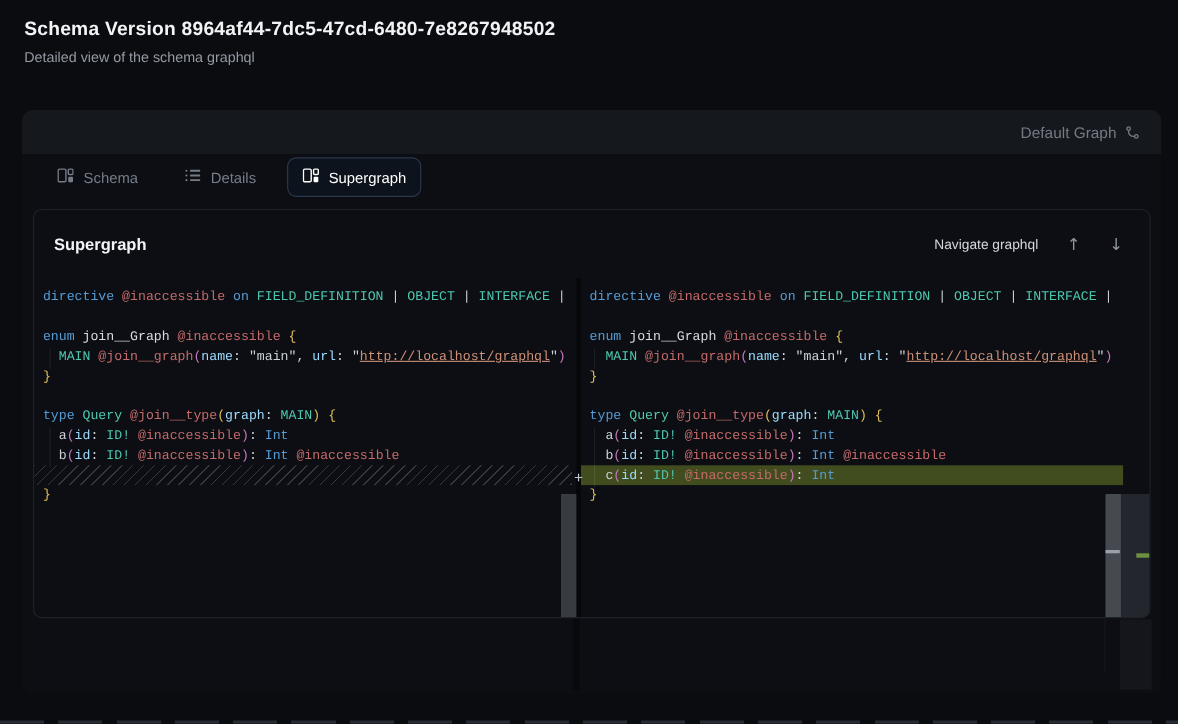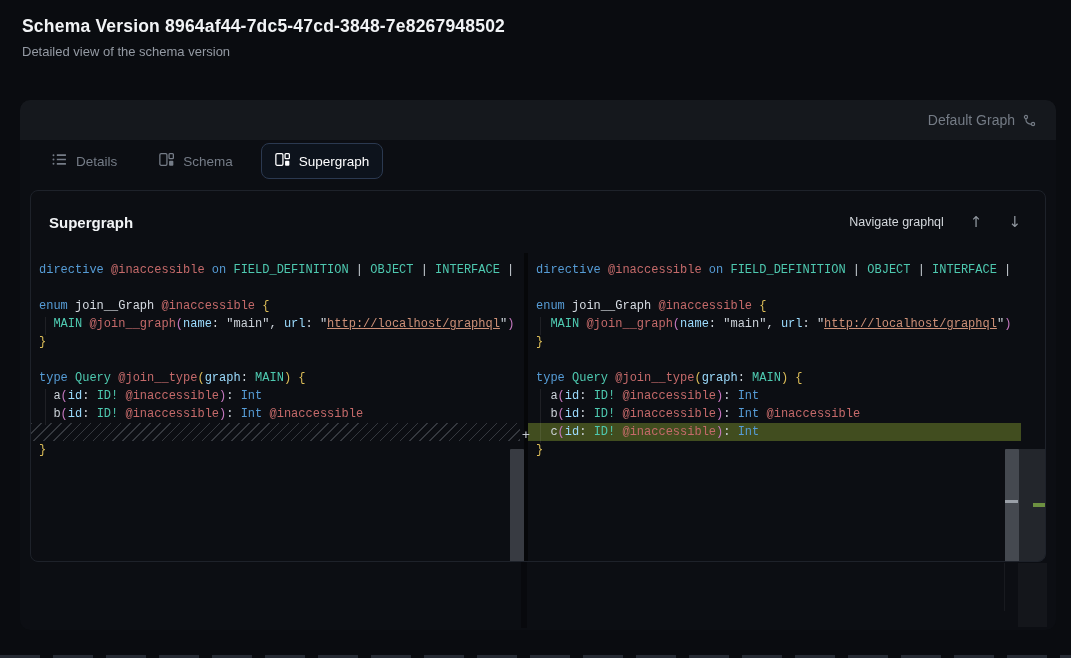--- a/index.html
+++ b/index.html
@@ -109,60 +109,60 @@
     position:absolute; left:0; right:0; bottom:0; height:3px;
     background:repeating-linear-gradient(90deg, #262b34 0 40px, transparent 40px 53px);
   }
 </style>
 </head>
 <body>
 
 <div id="app">
 
   <div class="page-header">
-    <div class="page-title">Schema Version 8964af44-7dc5-47cd-3848-7e8267948502</div>
-    <div class="page-subtitle">Detailed view of the schema version</div>
+    <div class="page-title">Schema Version 8964af44-7dc5-47cd-6480-7e8267948502</div>
+    <div class="page-subtitle">Detailed view of the schema graphql</div>
   </div>
 
   <div class="card">
 
     <div class="tabstrip">
       <div class="tab">
         <span>Default Graph</span>
         <span class="icn">
           <svg width="13" height="13" viewBox="0 0 14 14">
               <circle cx="3.2" cy="3.2" r="1.7"></circle>
               <circle cx="10.8" cy="10.8" r="1.7"></circle>
               <path d="M3.2 4.9 v1.2 a4.7 4.7 0 0 0 4.7 4.7 h1.2"></path>
             </svg>
         </span>
       </div>
     </div>
 
     <div class="subtabs">
+      <div class="subtab">
+        <span class="icn">
+          <svg width="15" height="15" viewBox="0 0 14 14">
+              <rect x="0.8" y="1.6" width="6.6" height="10.8" rx="1.2"></rect>
+              <rect x="9.4" y="1.6" width="4" height="4.6" rx="0.8"></rect>
+              <rect x="9.4" y="8.2" width="4" height="4.6" rx="0.8" fill="currentColor" stroke="none"></rect>
+            </svg>
+        </span>
+        <span>Schema</span>
+      </div>
       <div class="subtab">
         <span class="icn">
           <svg width="15" height="15" viewBox="0 0 14 14">
               <circle cx="1.4" cy="3" r="0.9" fill="currentColor" stroke="none"></circle>
               <circle cx="1.4" cy="7" r="0.9" fill="currentColor" stroke="none"></circle>
               <circle cx="1.4" cy="11" r="0.9" fill="currentColor" stroke="none"></circle>
               <path d="M4.5 3 H13 M4.5 7 H13 M4.5 11 H13" stroke-width="1.6"></path>
             </svg>
         </span>
         <span>Details</span>
-      </div>
-      <div class="subtab">
-        <span class="icn">
-          <svg width="15" height="15" viewBox="0 0 14 14">
-              <rect x="0.8" y="1.6" width="6.6" height="10.8" rx="1.2"></rect>
-              <rect x="9.4" y="1.6" width="4" height="4.6" rx="0.8"></rect>
-              <rect x="9.4" y="8.2" width="4" height="4.6" rx="0.8" fill="currentColor" stroke="none"></rect>
-            </svg>
-        </span>
-        <span>Schema</span>
       </div>
       <div class="subtab active">
         <span class="icn">
           <svg width="15" height="15" viewBox="0 0 14 14">
               <rect x="0.8" y="1.6" width="6.6" height="10.8" rx="1.2"></rect>
               <rect x="9.4" y="1.6" width="4" height="4.6" rx="0.8"></rect>
               <rect x="9.4" y="8.2" width="4" height="4.6" rx="0.8" fill="currentColor" stroke="none"></rect>
             </svg>
         </span>
         <span>Supergraph</span>

